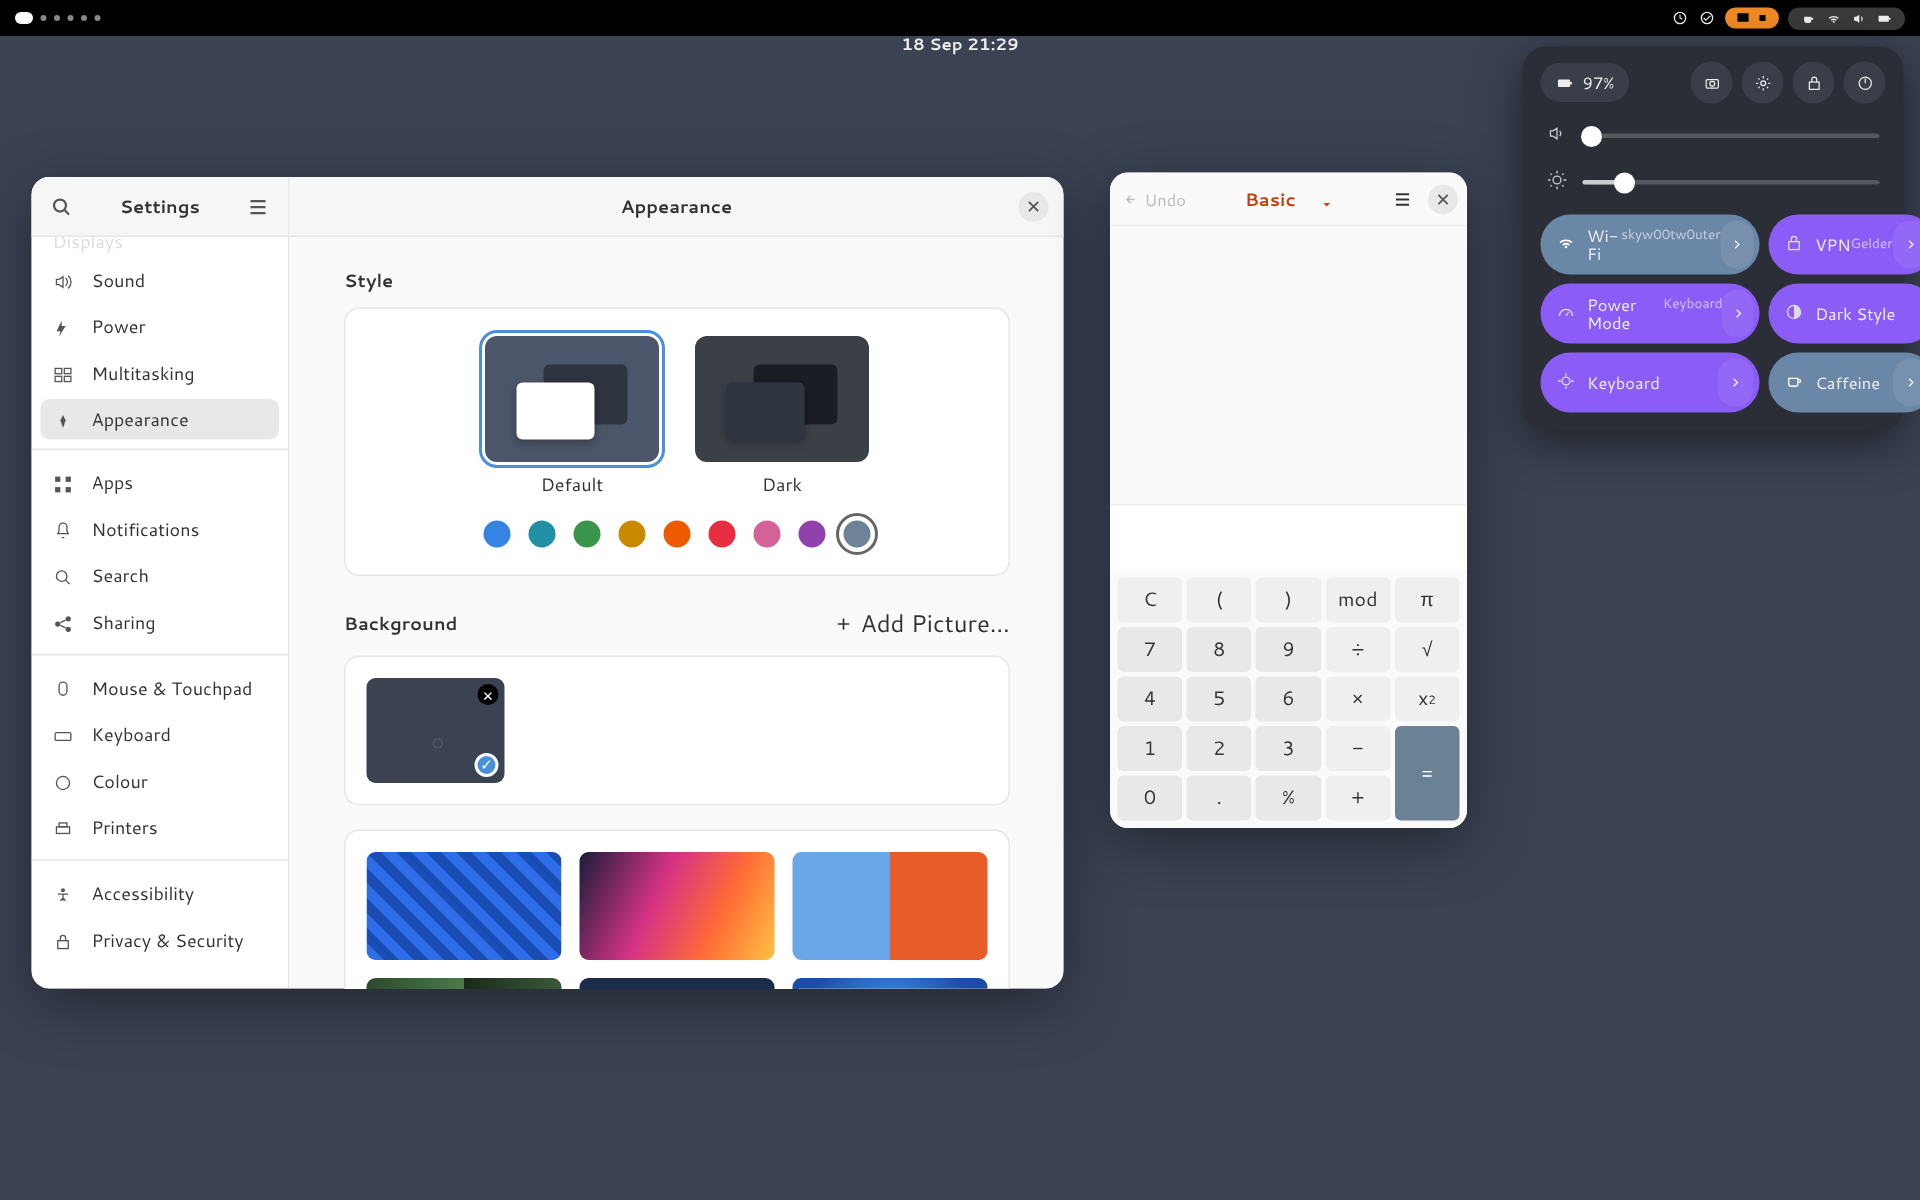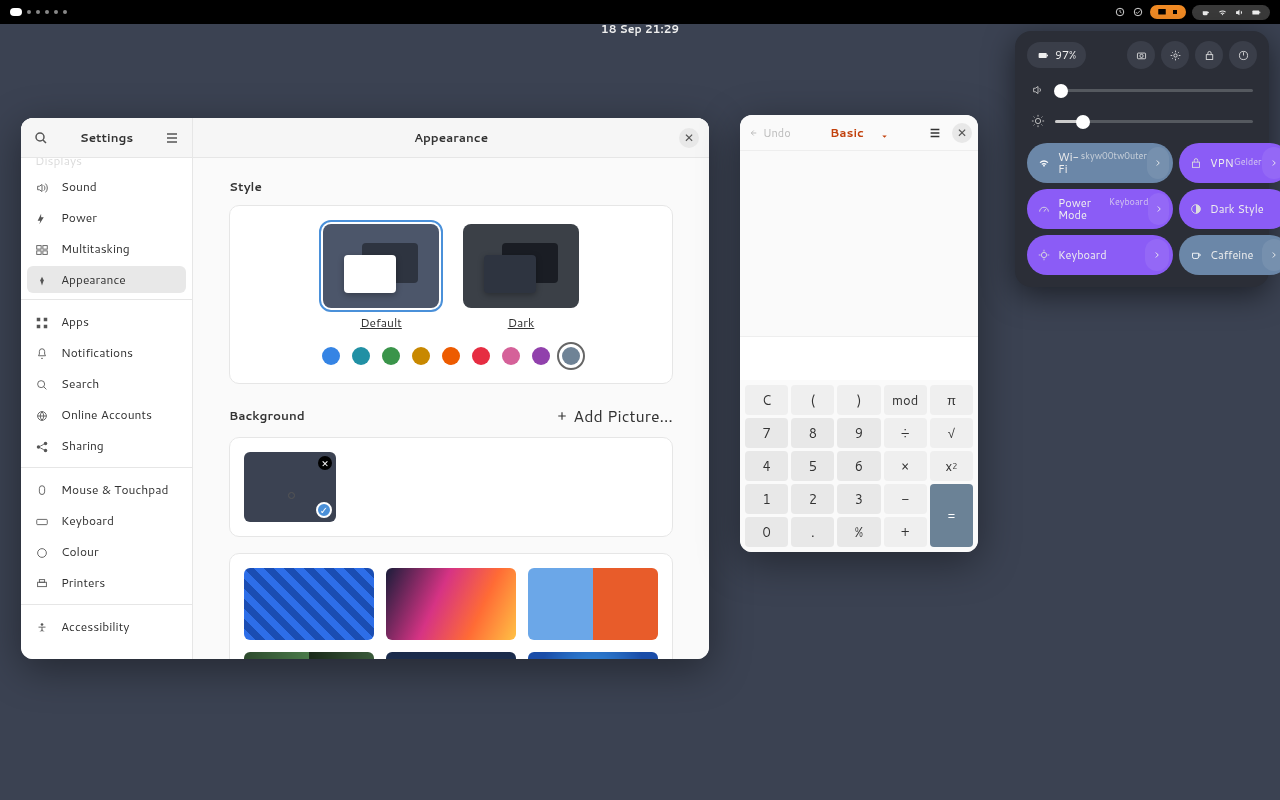--- a/index.html
+++ b/index.html
@@ -44,21 +44,21 @@
 
   .style-choices { display: flex; justify-content: center; gap: 24px; margin-bottom: 16px; }
   .style-choice { text-align: center; font-size: 12px; cursor: pointer; }
   .style-thumb { width: 116px; height: 84px; border-radius: 8px; background: #4c566a; position: relative; border: 3px solid transparent; display: flex; align-items: center; justify-content: center; }
   .style-choice.selected .style-thumb { outline: 2px solid #4a90d9; outline-offset: 2px; }
   .mini-win { position: absolute; border-radius: 4px; }
   .mini-back-d { width: 56px; height: 40px; background: #2e3440; top: 16px; left: 36px; }
   .mini-front-l { width: 52px; height: 38px; background: #fff; bottom: 12px; left: 18px; box-shadow: 0 2px 6px rgba(0,0,0,.3); }
   .mini-back-dk { width: 56px; height: 40px; background: #1a1d24; top: 16px; left: 36px; }
   .mini-front-dk { width: 52px; height: 38px; background: #2e3440; bottom: 12px; left: 18px; box-shadow: 0 2px 6px rgba(0,0,0,.3); }
-  .style-choice .slabel { margin-top: 6px; color: #333; text-decoration: underline; }
+  .style-choice .slabel { margin-top: 6px; color: #333; }
 
   .accent-row { display: flex; justify-content: center; gap: 12px; }
   .accent { width: 18px; height: 18px; border-radius: 50%; cursor: pointer; position: relative; }
   .accent.selected::after { content: ""; position: absolute; inset: -5px; border: 2px solid #666; border-radius: 50%; background: transparent; }
 
   .bg-header { display: flex; justify-content: space-between; align-items: center; margin-bottom: 10px; }
   .addpic { display: flex; align-items: center; gap: 5px; font-size: 16px; color: #333; cursor: pointer; }
 
   .bg-card { background: #fff; border-radius: 10px; border: 1px solid #e6e6e6; padding: 14px; margin-bottom: 16px; }
   .current-wall { width: 92px; height: 70px; background: #3b4252; border-radius: 6px; position: relative; }
@@ -247,29 +247,20 @@
             <svg viewBox="0 0 16 16">
               <circle cx="7" cy="7" r="4" fill="none" stroke="currentColor"></circle>
               <path d="M10 10l3 3" stroke="currentColor"></path>
             </svg>
           </span>
           <span>Search</span>
         </div>
       <div class="sideitem">
           <span class="sicon">
             <svg viewBox="0 0 16 16">
-              <circle cx="8" cy="8" r="5" fill="none" stroke="currentColor"></circle>
-              <path d="M3 8h10M8 3a8 8 0 010 10M8 3a8 8 0 000 10" fill="none" stroke="currentColor"></path>
-            </svg>
-          </span>
-          <span>Online Accounts</span>
-        </div>
-      <div class="sideitem">
-          <span class="sicon">
-            <svg viewBox="0 0 16 16">
               <circle cx="4" cy="8" r="2"></circle>
               <circle cx="12" cy="4" r="2"></circle>
               <circle cx="12" cy="12" r="2"></circle>
               <path d="M6 7l4-2M6 9l4 2" stroke="currentColor"></path>
             </svg>
           </span>
           <span>Sharing</span>
         </div>
       <div class="sidesep"></div>
       <div class="sideitem">
@@ -307,20 +298,29 @@
         </div>
       <div class="sidesep"></div>
       <div class="sideitem">
           <span class="sicon">
             <svg viewBox="0 0 16 16">
               <circle cx="8" cy="4" r="1.5"></circle>
               <path d="M4 7h8M8 7v5M6 12l2-2 2 2" stroke="currentColor" fill="none"></path>
             </svg>
           </span>
           <span>Accessibility</span>
+        </div>
+      <div class="sideitem">
+          <span class="sicon">
+            <svg viewBox="0 0 16 16">
+              <rect x="4" y="7" width="8" height="6" fill="none" stroke="currentColor"></rect>
+              <path d="M6 7V5a2 2 0 014 0v2" fill="none" stroke="currentColor"></path>
+            </svg>
+          </span>
+          <span>Privacy &amp; Security</span>
         </div>
 
     </div>
   </div>
   <div class="settings-main">
     <div class="settings-mainhdr">
       <span class="title">Appearance</span>
       <span class="closebtn">✕</span>
     </div>
     <div class="settings-body">

